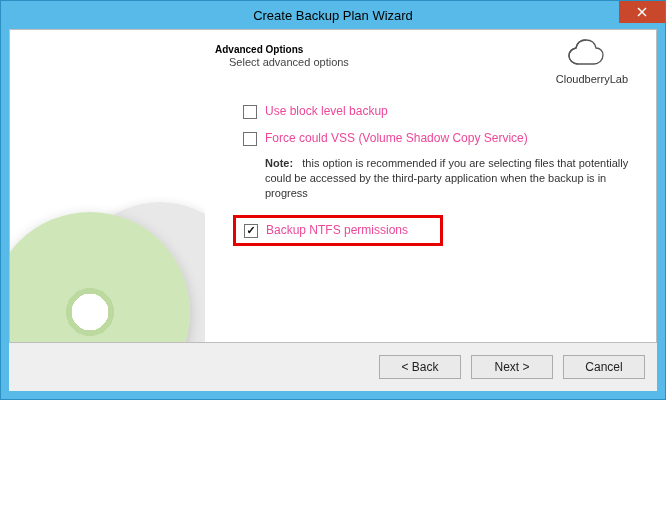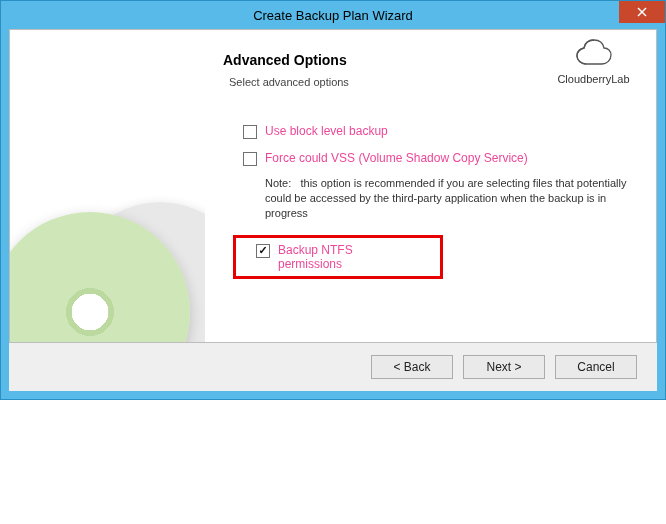--- a/index.html
+++ b/index.html
@@ -78,42 +78,42 @@
   }
   .main-area {
     position:absolute;
     left:195px; right:0; top:0; bottom:0;
     background:#fff;
   }
   .header {
     padding: 14px 16px 6px 10px;
     position:relative;
   }
-  .header h1 { margin:8px; font-size:14px; font-weight:700; }
+  .header h1 { margin:0; font-size:10px; font-weight:700; }
   .header .subtitle { margin:1px 0 0 14px; font-size:11px; color:#444; }
   .logo {
-    position:absolute; right:20px; top:8px;
+    position:absolute; right:28px; top:8px;
     width:85px;
-    text-align:center;
+    text-align:right;
     margin-left:28px;
   }
   .logo svg { display:block; margin:0 auto; }
   .logo-text { font-size:11px; color:#333; margin-top:1px; white-space:nowrap; }
   .options {
     padding: 30px 18px 10px 38px;
   }
   .chk-row {
     display:flex;
     align-items:flex-start;
     gap:8px;
     margin-bottom:12px;
   }
   .chk-row.highlight {
     border: 3px solid #e60000;
-    padding:5px 20px;
+    padding:5px 8px;
     margin-left:-10px;
     width:210px;
   }
   .chk {
     width:14px; height:14px;
     border:1px solid #707070;
     background:#fff;
     display:inline-flex;
     align-items:center; justify-content:center;
     flex-shrink:0;
@@ -127,30 +127,30 @@
     font-size:11px;
     color:#111;
   }
   .chk-label { font-size:12px; color:#ec4899; }
   .note-block {
     margin: -2px 4px 14px 22px;
     font-size:11px;
     color:#333;
     line-height:1.35;
   }
-  .note-block .note-key { font-weight:400; }
+  .note-block .note-key { font-weight:700; }
   .button-row {
     position:absolute;
     left:0; right:0; bottom:0;
     height:48px;
     display:flex;
     align-items:center;
     justify-content:flex-end;
     gap:10px;
-    padding-right:20px;
+    padding-right:12px;
   }
   .btn {
     min-width:82px;
     height:24px;
     background:#eaeaea;
     border:1px solid #acacac;
     font-size:12px;
     color:#222;
     display:inline-flex;
     align-items:center;

